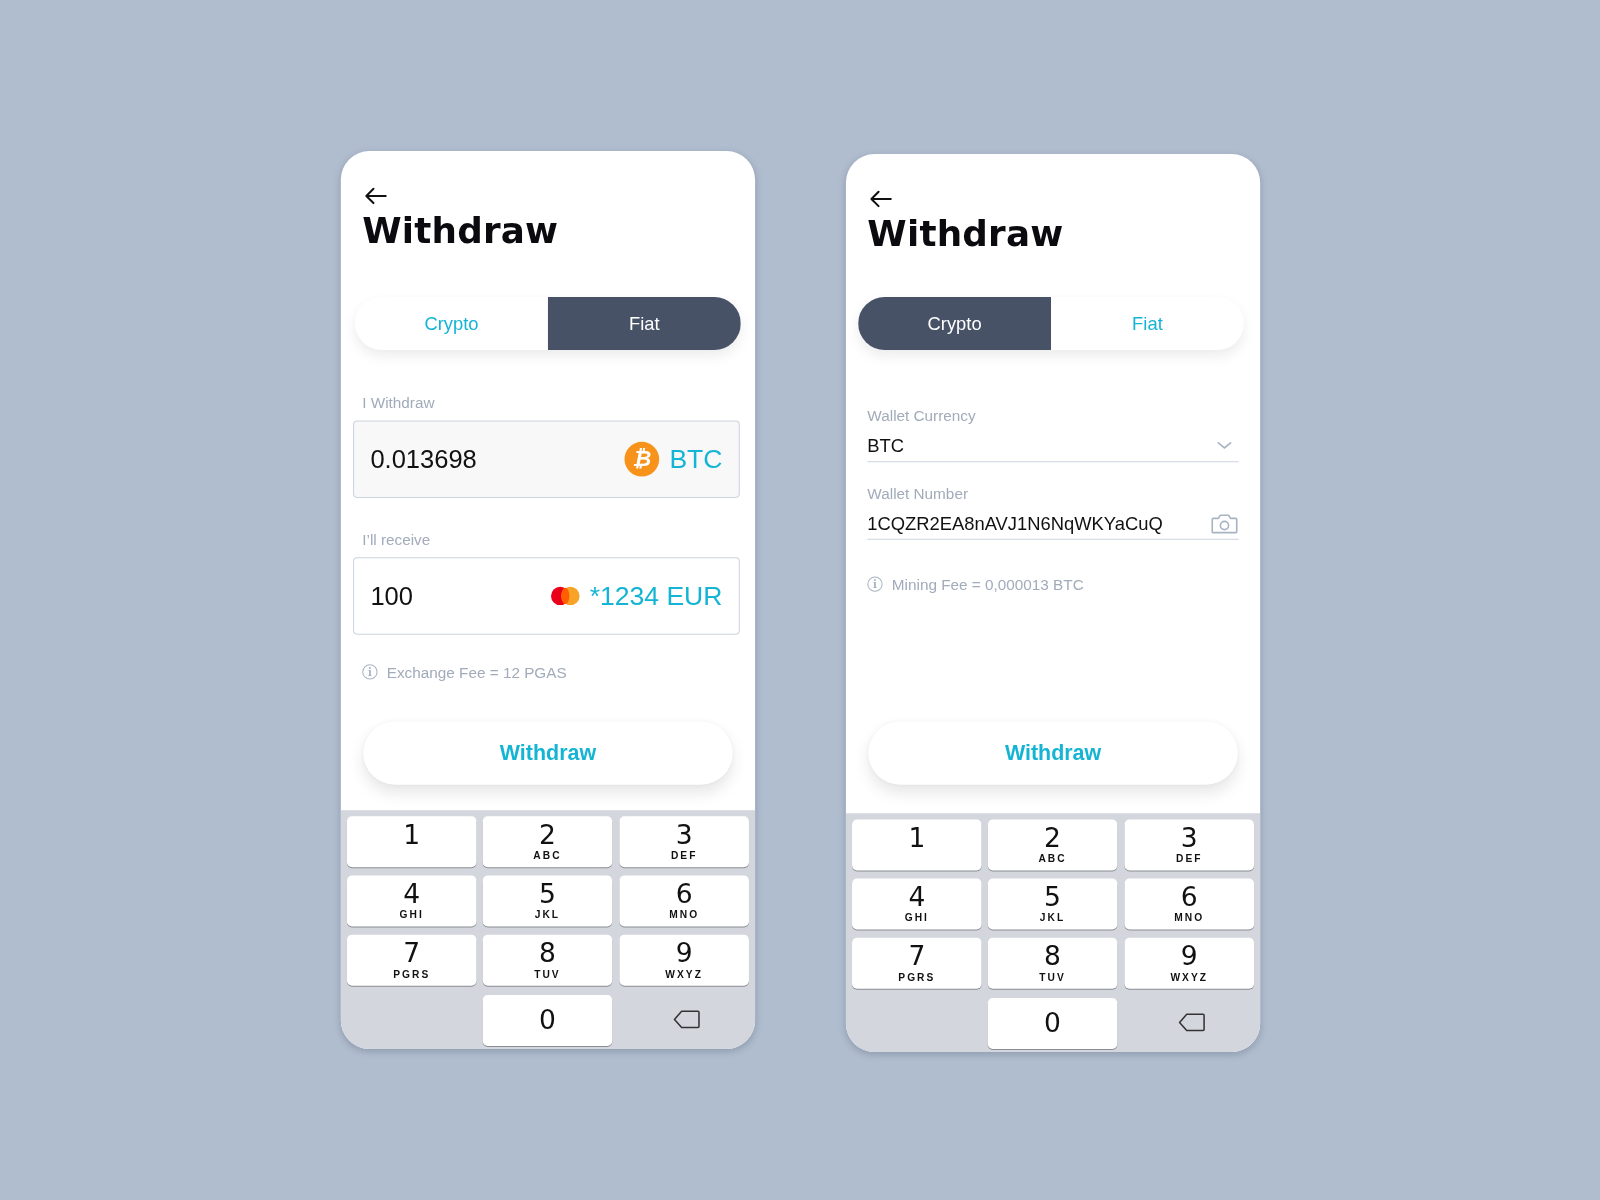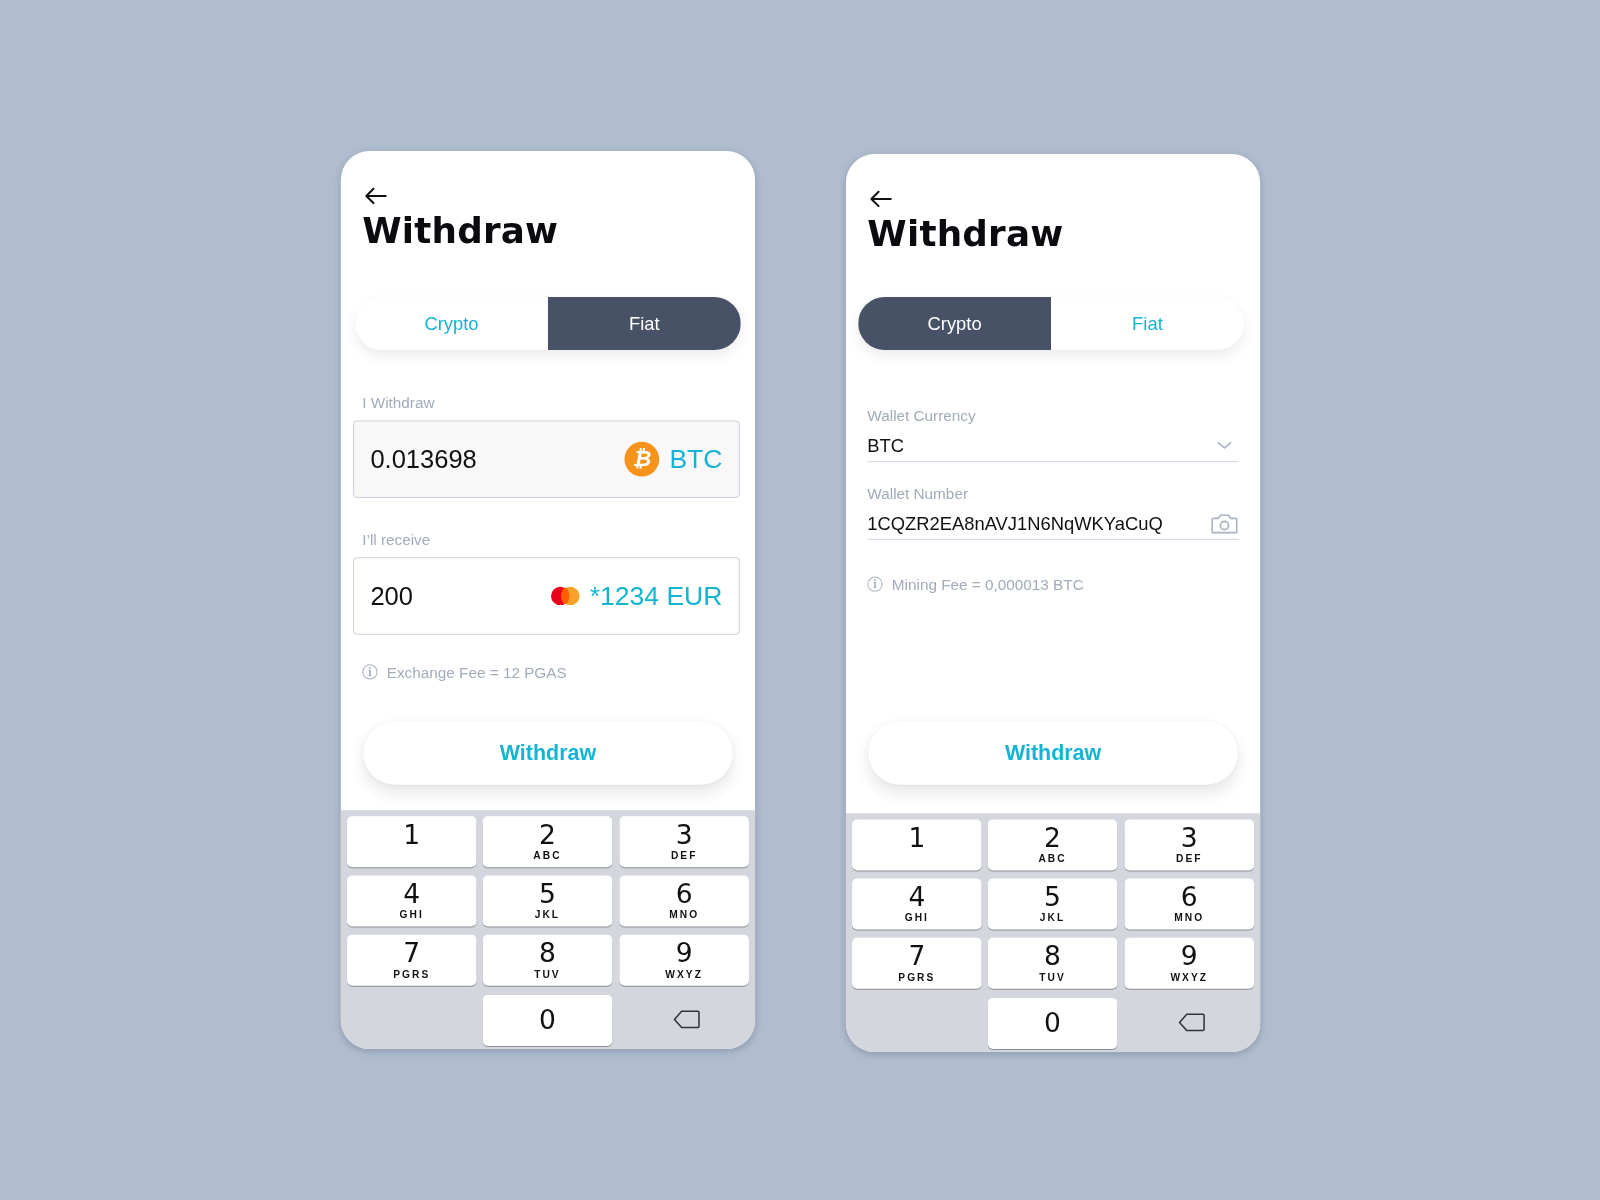--- a/index.html
+++ b/index.html
@@ -123,21 +123,21 @@
     <div class="amount-box filled" style="top:264px;">
       <span class="amount-value">0.013698</span>
       <span class="currency">
         <span class="btc-icon">₿</span>
         <span>BTC</span>
       </span>
     </div>
 
     <div class="field-label" style="top:372px;">I’ll receive</div>
     <div class="amount-box" style="top:398px;">
-      <span class="amount-value">200</span>
+      <span class="amount-value">100</span>
       <span class="currency">
         <span class="mc-icon">
             <span class="c1"></span>
             <span class="c2"></span>
             <span class="ov"></span>
           </span>
         <span>*1234 EUR</span>
       </span>
     </div>
 

